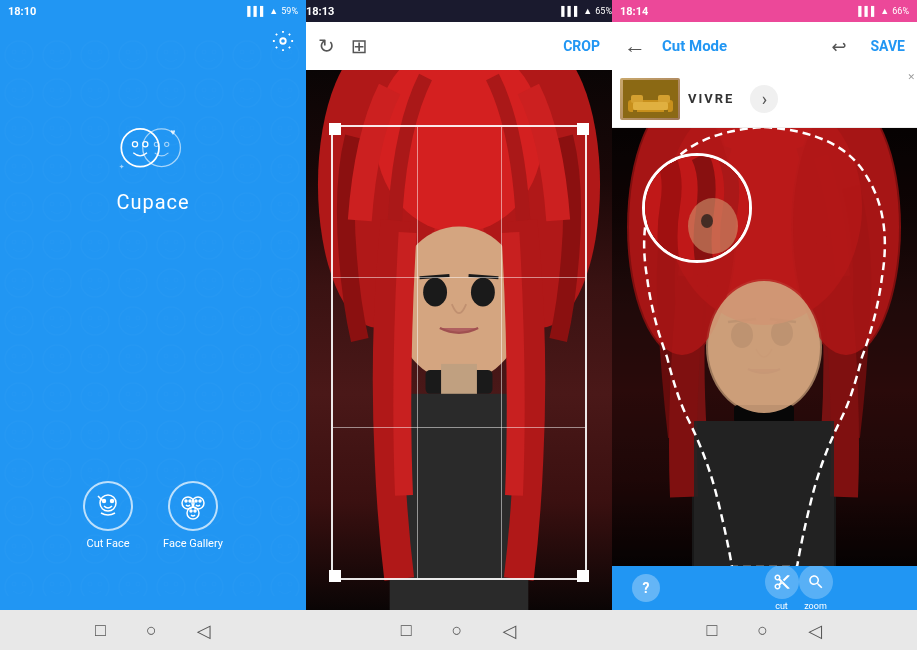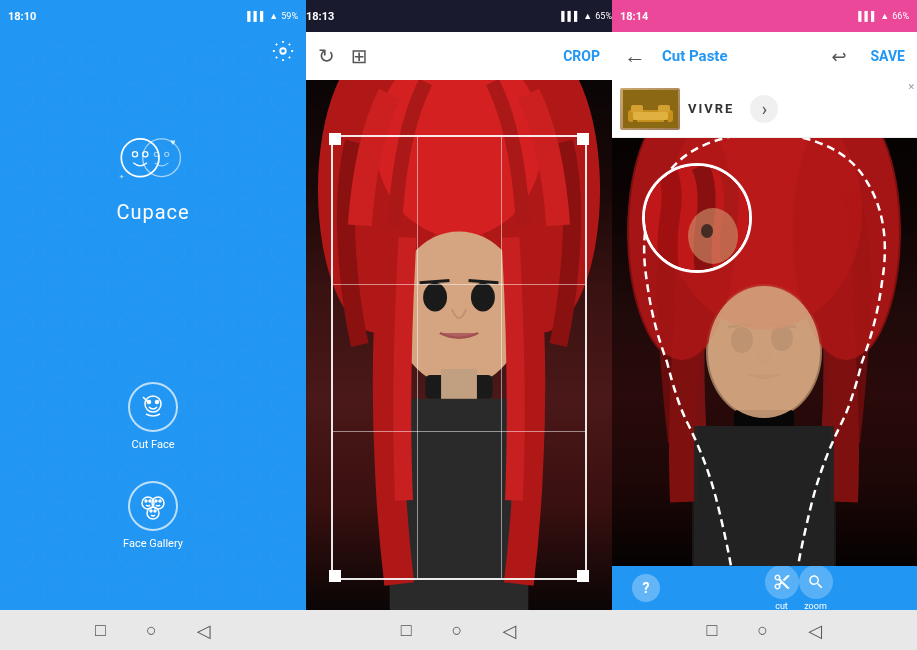--- a/index.html
+++ b/index.html
@@ -1,38 +1,38 @@
 <!DOCTYPE html>
 <html><head>
   <meta charset="utf-8">
   <style>
     * { margin: 0; padding: 0; box-sizing: border-box; }
     body { width: 917px; height: 650px; overflow: hidden; background: #000; font-family: 'Roboto', Arial, sans-serif; display: flex; flex-direction: column; }
 
     
-    .status-bar { height: 32px; background: #1a1a2e; display: flex; align-items: center; width: 100%; }
+    .status-bar { height: 22px; background: #1a1a2e; display: flex; align-items: center; width: 100%; }
     .status-bar-section { display: flex; align-items: center; height: 100%; }
     .status-bar-left { flex: 0 0 306px; background: #2196F3; padding: 0 8px; justify-content: flex-start; }
     .status-bar-mid { flex: 0 0 306px; background: #1a1a2e; padding: 0 0; justify-content: flex-start; }
     .status-bar-right { flex: 1; background: #ec4899; padding: 14px 8px; justify-content: flex-start; }
     .status-time { color: white; font-size: 11px; font-weight: bold; }
     .status-icons { margin-left: auto; display: flex; align-items: center; gap: 3px; }
     .status-icon { color: white; font-size: 9px; }
 
     
     .main-content { display: flex; flex: 1; height: calc(650px - 22px - 40px); }
 
     
     .left-panel { width: 306px; background: #2196F3; display: flex; flex-direction: column; align-items: center; position: relative; overflow: hidden; flex-shrink: 0; }
     .left-panel-bg { position: absolute; top: 0; left: 0; width: 100%; height: 100%; display: grid; grid-template-columns: repeat(8, 1fr); gap: 2px; opacity: 0.15; }
     .left-panel-gear { position: absolute; top: 8px; right: 12px; color: white; font-size: 18px; cursor: pointer; z-index: 10; }
     .left-panel-logo { z-index: 10; margin-top: 100px; display: flex; flex-direction: column; align-items: center; }
     .logo-face { width: 80px; height: 60px; }
     .logo-text { color: white; font-size: 20px; margin-top: 8px; letter-spacing: 1px; }
-    .left-panel-actions { z-index: 10; display: flex; flex-direction: column; gap: 30px; margin-top: auto; margin-bottom: 60px; }
+    .left-panel-actions { z-index: 10; display: flex; flex-direction: row; gap: 30px; margin-top: auto; margin-bottom: 60px; }
     .action-item { display: flex; flex-direction: column; align-items: center; gap: 6px; cursor: pointer; }
     .action-icon-circle { width: 50px; height: 50px; border: 2px solid rgba(255,255,255,0.7); border-radius: 50%; display: flex; align-items: center; justify-content: center; }
     .action-label { color: white; font-size: 11px; text-align: center; }
 
     
     .mid-panel { width: 306px; background: #111; display: flex; flex-direction: column; flex-shrink: 0; }
     .mid-toolbar { height: 48px; background: white; display: flex; align-items: center; padding: 0 12px; gap: 16px; }
     .mid-toolbar-crop { color: #2196F3; font-weight: bold; font-size: 14px; margin-left: auto; cursor: pointer; }
     .mid-image-area { flex: 1; position: relative; overflow: hidden; }
     .crop-overlay { position: absolute; top: 55px; left: 25px; right: 25px; bottom: 30px; border: 2px solid rgba(255,255,255,0.9); }
@@ -235,21 +235,21 @@
         <div style="position:absolute;top:-4px;right:-4px;width:12px;height:12px;background:white;"></div>
         <div style="position:absolute;bottom:-4px;left:-4px;width:12px;height:12px;background:white;"></div>
         <div style="position:absolute;bottom:-4px;right:-4px;width:12px;height:12px;background:white;"></div>
       </div>
     </div>
   </div>
 
   <div class="right-panel">
     <div class="right-toolbar">
       <span style="color:#555;font-size:22px;cursor:pointer;">←</span>
-      <span style="color:#2196F3;font-weight:bold;font-size:15px;margin-left:4px;">Cut Paste</span>
+      <span style="color:#2196F3;font-weight:bold;font-size:15px;margin-left:4px;">Cut Mode</span>
       <span style="color:#555;font-size:18px;cursor:pointer;margin-left:auto;">↩</span>
       <span style="color:#2196F3;font-weight:bold;font-size:14px;margin-left:12px;cursor:pointer;">SAVE</span>
     </div>
 
     <div class="ad-banner" style="position:relative;">
       <div class="ad-image">
         <svg width="55" height="38" viewBox="0 0 55 38">
           <rect width="55" height="38" fill="#8b6914"></rect>
 
           <rect x="5" y="20" width="45" height="12" rx="3" fill="#c8901c"></rect>

